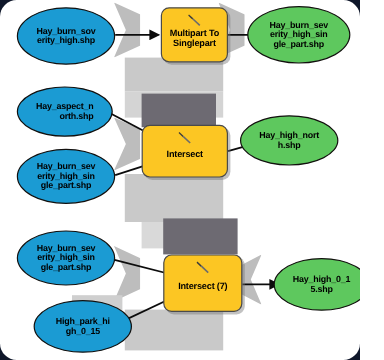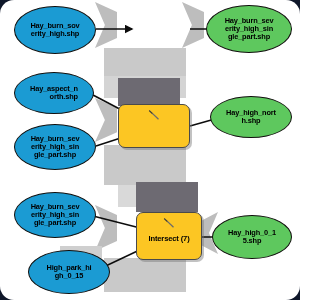--- a/index.html
+++ b/index.html
@@ -126,38 +126,47 @@
 erity_high_sin
 gle_part.shp</div>
 
   <div class="node ellipse input" style="left:14px; top:192px; width:82px; height:46px;">Hay_burn_sev
 erity_high_sin
 gle_part.shp</div>
 
   <div class="node ellipse input" style="left:28px; top:250px; width:82px; height:44px;">High_park_hi
 gh_0_15</div>
 
+  <div class="node tool" style="left:134px; top:6px; width:56px; height:46px;">
+    <svg class="tool-icon" viewBox="0 0 12 11">
+      <path d="M1.5 1 L5 4.3 L4.2 5.2 L0.8 1.9 Z" fill="#3a3a3a"></path>
+      <path d="M4.6 4.6 L10.5 10.2" stroke="#6b6b6b" stroke-width="1.3" fill="none"></path>
+    </svg>
+    <span class="tool-label">Multipart To
+Singlepart</span>
+  </div>
 
   <div class="node tool" style="left:118px; top:104px; width:72px; height:44px;">
     <svg class="tool-icon" viewBox="0 0 12 11">
       <path d="M1.5 1 L5 4.3 L4.2 5.2 L0.8 1.9 Z" fill="#3a3a3a"></path>
       <path d="M4.6 4.6 L10.5 10.2" stroke="#6b6b6b" stroke-width="1.3" fill="none"></path>
     </svg>
+    <span class="tool-label">Intersect</span>
   </div>
 
   <div class="node tool" style="left:136px; top:212px; width:66px; height:48px;">
     <svg class="tool-icon" viewBox="0 0 12 11">
       <path d="M1.5 1 L5 4.3 L4.2 5.2 L0.8 1.9 Z" fill="#3a3a3a"></path>
       <path d="M4.6 4.6 L10.5 10.2" stroke="#6b6b6b" stroke-width="1.3" fill="none"></path>
     </svg>
     <span class="tool-label">Intersect (7)</span>
   </div>
 
   <div class="node ellipse output" style="left:206px; top:5px; width:86px; height:48px;">Hay_burn_sev
 erity_high_sin
 gle_part.shp</div>
 
-  <div class="node ellipse output" style="left:210px; top:96px; width:82px; height:42px;">Hay_high_nort
+  <div class="node ellipse output" style="left:200px; top:96px; width:82px; height:42px;">Hay_high_nort
 h.shp</div>
 
-  <div class="node ellipse output" style="left:212px; top:215px; width:80px; height:44px;">Hay_high_0_1
+  <div class="node ellipse output" style="left:228px; top:215px; width:80px; height:44px;">Hay_high_0_1
 5.shp</div>
 </div>
 
 </body></html>

